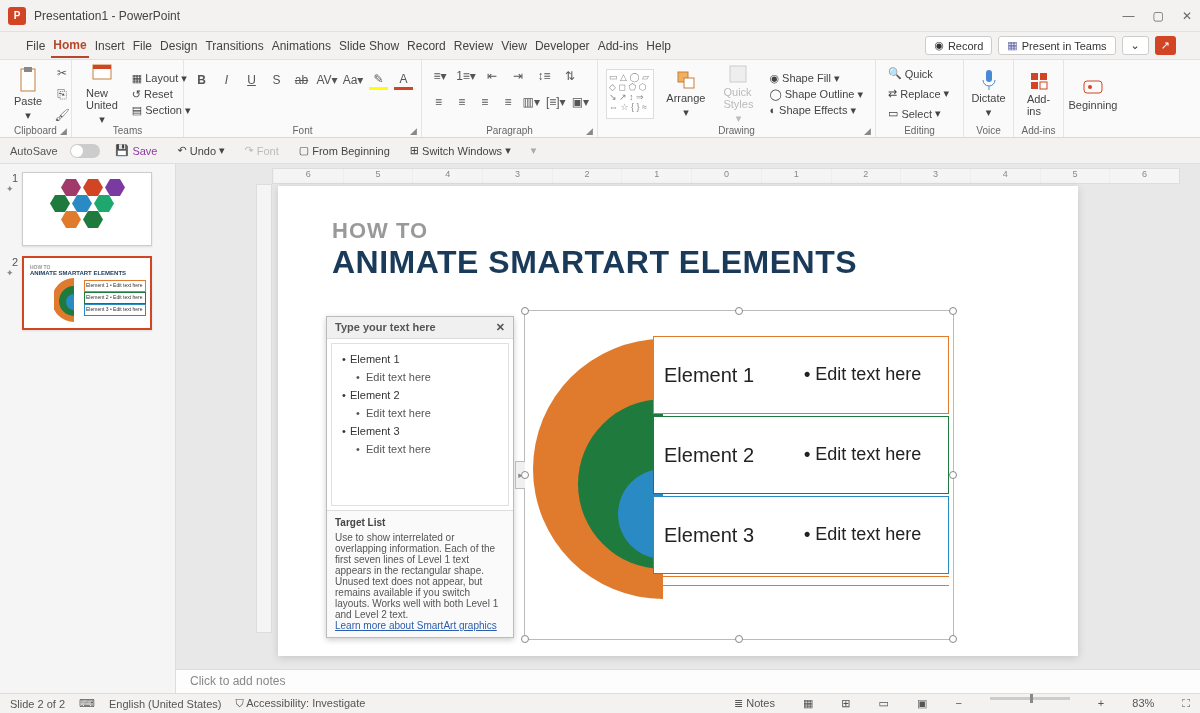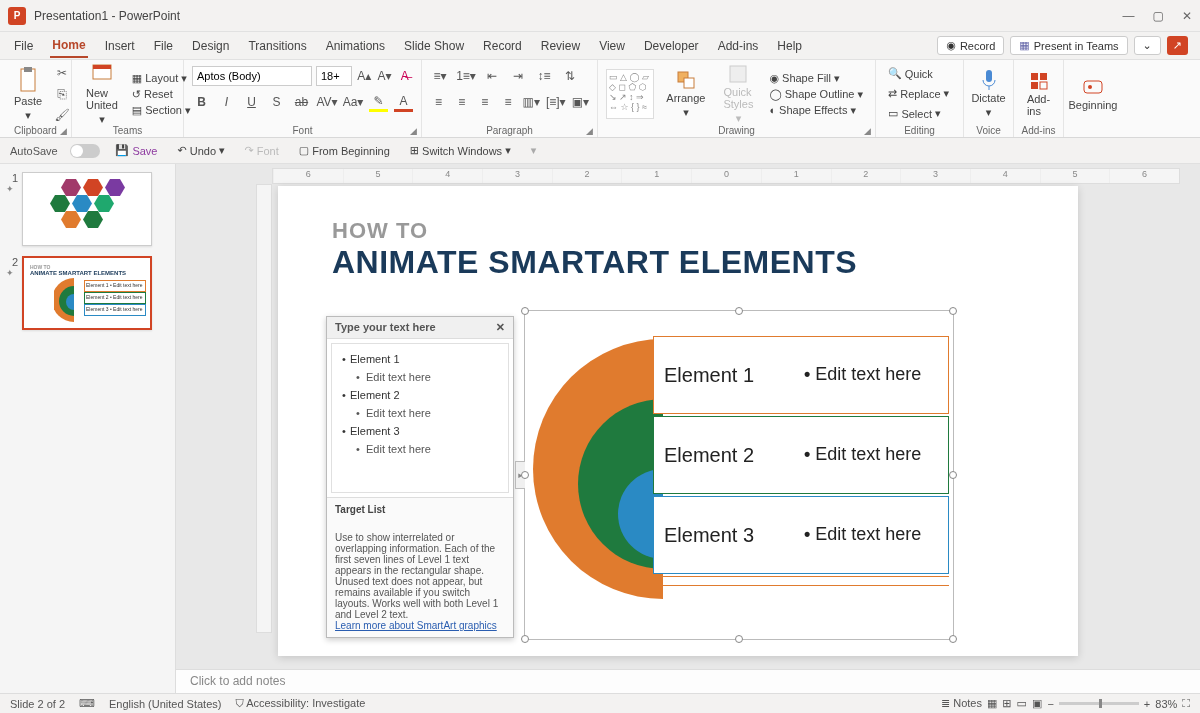--- a/index.html
+++ b/index.html
@@ -8,21 +8,21 @@
 
 .title-bar { height: 32px; background: #f3f2f1; display: flex; align-items: center; padding: 0 8px; border-bottom: 1px solid #e1e1e1; }
 .app-icon { width: 18px; height: 18px; background: #d14424; border-radius: 3px; display: flex; align-items: center; justify-content: center; color: #fff; font-size: 10px; font-weight: bold; margin-right: 8px; }
 .title-text { font-size: 12px; color: #444; }
 .search-box { margin-left: auto; margin-right: auto; width: 300px; height: 24px; background: #fff; border: 1px solid #d0d0d0; border-radius: 4px; display: flex; align-items: center; padding: 0 8px; color: #888; position: absolute; left: 50%; transform: translateX(-50%); top: 4px; }
 .search-box svg { margin-right: 6px; }
 .win-controls { margin-left: auto; display: flex; gap: 18px; color: #666; }
 .win-controls span { cursor: pointer; }
 
 
-.tabs { display: flex; align-items: center; height: 28px; background: #f3f2f1; padding: 0 12px; gap: 15px; font-size: 12px; border-bottom: 1px solid #e1e1e1; }
+.tabs { display: flex; align-items: center; height: 28px; background: #f3f2f1; padding: 0 24px; gap: 4px; font-size: 12px; border-bottom: 1px solid #e1e1e1; }
 .tab { color: #444; cursor: pointer; padding: 4px 2px; }
 .tab.active { color: #b7472a; border-bottom: 2px solid #b7472a; font-weight: 600; }
 .tabs-right { margin-left: auto; display: flex; gap: 6px; align-items: center; }
 .btn-outline { border: 1px solid #ccc; background: #fff; padding: 2px 8px; border-radius: 3px; font-size: 11px; display: flex; align-items: center; gap: 4px; }
 .btn-red { background: #d14424; color: #fff; border-radius: 3px; padding: 3px 6px; font-size: 11px; }
 
 
 .ribbon { display: flex; background: #fafafa; border-bottom: 1px solid #d8d8d8; height: 78px; }
 .ribbon-group { border-right: 1px solid #e5e5e5; padding: 4px 8px 14px 8px; display: flex; flex-direction: column; position: relative; }
 .ribbon-group-label { position: absolute; bottom: 1px; left: 0; right: 0; text-align: center; font-size: 10px; color: #666; }
@@ -62,21 +62,21 @@
 
 .text-pane { position: absolute; top: 130px; left: 48px; width: 188px; height: 322px; background: #fff; border: 1px solid #bbb; box-shadow: 0 2px 6px rgba(0,0,0,0.2); display: flex; flex-direction: column; font-size: 11px; }
 .text-pane-head { background: #f0f0f0; padding: 4px 8px; font-weight: 600; color: #555; display: flex; justify-content: space-between; border-bottom: 1px solid #ddd; }
 .text-pane-body { flex: 1; padding: 6px 10px; border: 1px solid #e0e0e0; margin: 4px; overflow-y: auto; }
 .text-pane-body ul { list-style: none; }
 .text-pane-body .lvl1 { padding: 3px 0 3px 8px; position: relative; }
 .text-pane-body .lvl1::before { content: "•"; position: absolute; left: 0; }
 .text-pane-body .lvl2 { padding: 3px 0 3px 24px; position: relative; color: #555; }
 .text-pane-body .lvl2::before { content: "•"; position: absolute; left: 14px; }
 .text-pane-foot { padding: 6px 8px; font-size: 10px; color: #555; border-top: 1px solid #ddd; background: #fafafa; }
-.text-pane-foot .tl { font-weight: 700; color: #444; margin-bottom: 17px; }
+.text-pane-foot .tl { font-weight: 700; color: #444; margin-bottom: 4px; }
 .text-pane-foot a { color: #2a5db0; text-decoration: underline; }
 
 
 .smartart-frame { position: absolute; top: 124px; left: 246px; width: 430px; height: 330px; border: 1px solid #bbb; }
 .handle { position: absolute; width: 8px; height: 8px; background: #fff; border: 1px solid #888; border-radius: 50%; }
 .handle.tl { top: -4px; left: -4px; } .handle.tm { top: -4px; left: 50%; margin-left: -4px; } .handle.tr { top: -4px; right: -4px; }
 .handle.ml { top: 50%; left: -4px; margin-top: -4px; } .handle.mr { top: 50%; right: -4px; margin-top: -4px; }
 .handle.bl { bottom: -4px; left: -4px; } .handle.bm { bottom: -4px; left: 50%; margin-left: -4px; } .handle.br { bottom: -4px; right: -4px; }
 .expand-tab { position: absolute; left: -10px; top: 50%; width: 10px; height: 28px; margin-top: -14px; background: #f0f0f0; border: 1px solid #bbb; border-right: none; font-size: 9px; display: flex; align-items: center; justify-content: center; color: #888; }
 
@@ -89,21 +89,21 @@
 .sa-row .el-name { font-size: 20px; font-weight: 400; color: #222; flex: 0 0 140px; }
 .sa-row .el-bullet { font-size: 18px; color: #222; line-height: 1.2; }
 .sa-row .el-bullet::before { content: "• "; font-weight: 900; }
 .sa-spacer { height: 10px; border-top: 1px solid #e07b2e; border-bottom: 1px solid #e07b2e; }
 
 
 .notes { position: absolute; bottom: 0; left: 0; right: 0; height: 24px; background: #fdfdfd; border-top: 1px solid #ddd; padding: 4px 14px; color: #888; font-size: 12px; }
 
 
 .status { height: 20px; background: #f3f2f1; border-top: 1px solid #ddd; display: flex; align-items: center; padding: 0 10px; font-size: 11px; color: #555; gap: 14px; }
-.status-right { margin-left: auto; display: flex; align-items: center; gap: 5px; }
+.status-right { margin-left: auto; display: flex; align-items: flex-start; gap: 28px; }
 .zoom-slider { width: 80px; height: 3px; background: #ccc; position: relative; }
 .zoom-slider::after { content: ""; position: absolute; left: 50%; top: -3px; width: 3px; height: 9px; background: #888; }
 
 
 .hexes { position: absolute; top: 6px; left: 24px; width: 80px; height: 60px; }
 .hex { position: absolute; width: 20px; height: 17px; clip-path: polygon(25% 0,75% 0,100% 50%,75% 100%,25% 100%,0 50%); }
 
 
 .mini-arcs { position: absolute; top: 20px; left: 30px; }
 </style>
@@ -178,27 +178,20 @@
       <div class="ribbon-col" style="align-items:flex-start">
         <div class="small-btn">▦ <span>Layout</span> ▾</div>
         <div class="small-btn">↺ <span>Reset</span></div>
         <div class="small-btn">▤ <span>Section</span> ▾</div>
       </div>
     </div>
     <div class="ribbon-group-label">Teams</div>
   </div>
 
   <div class="ribbon-group" style="width:238px">
-    <div class="ribbon-row" style="margin-top:2px">
-      <input class="font-name" value="Aptos (Body)" style="">
-      <input class="font-size" value="18+" style="">
-      <div class="icon-btn">A▴</div>
-      <div class="icon-btn">A▾</div>
-      <div class="icon-btn" style="color:#c05">A̶</div>
-    </div>
     <div class="ribbon-row" style="margin-top:6px;gap:6px">
       <div class="icon-btn">
           <b>B</b>
         </div>
       <div class="icon-btn">
           <i>I</i>
         </div>
       <div class="icon-btn">
           <u>U</u>
         </div>

